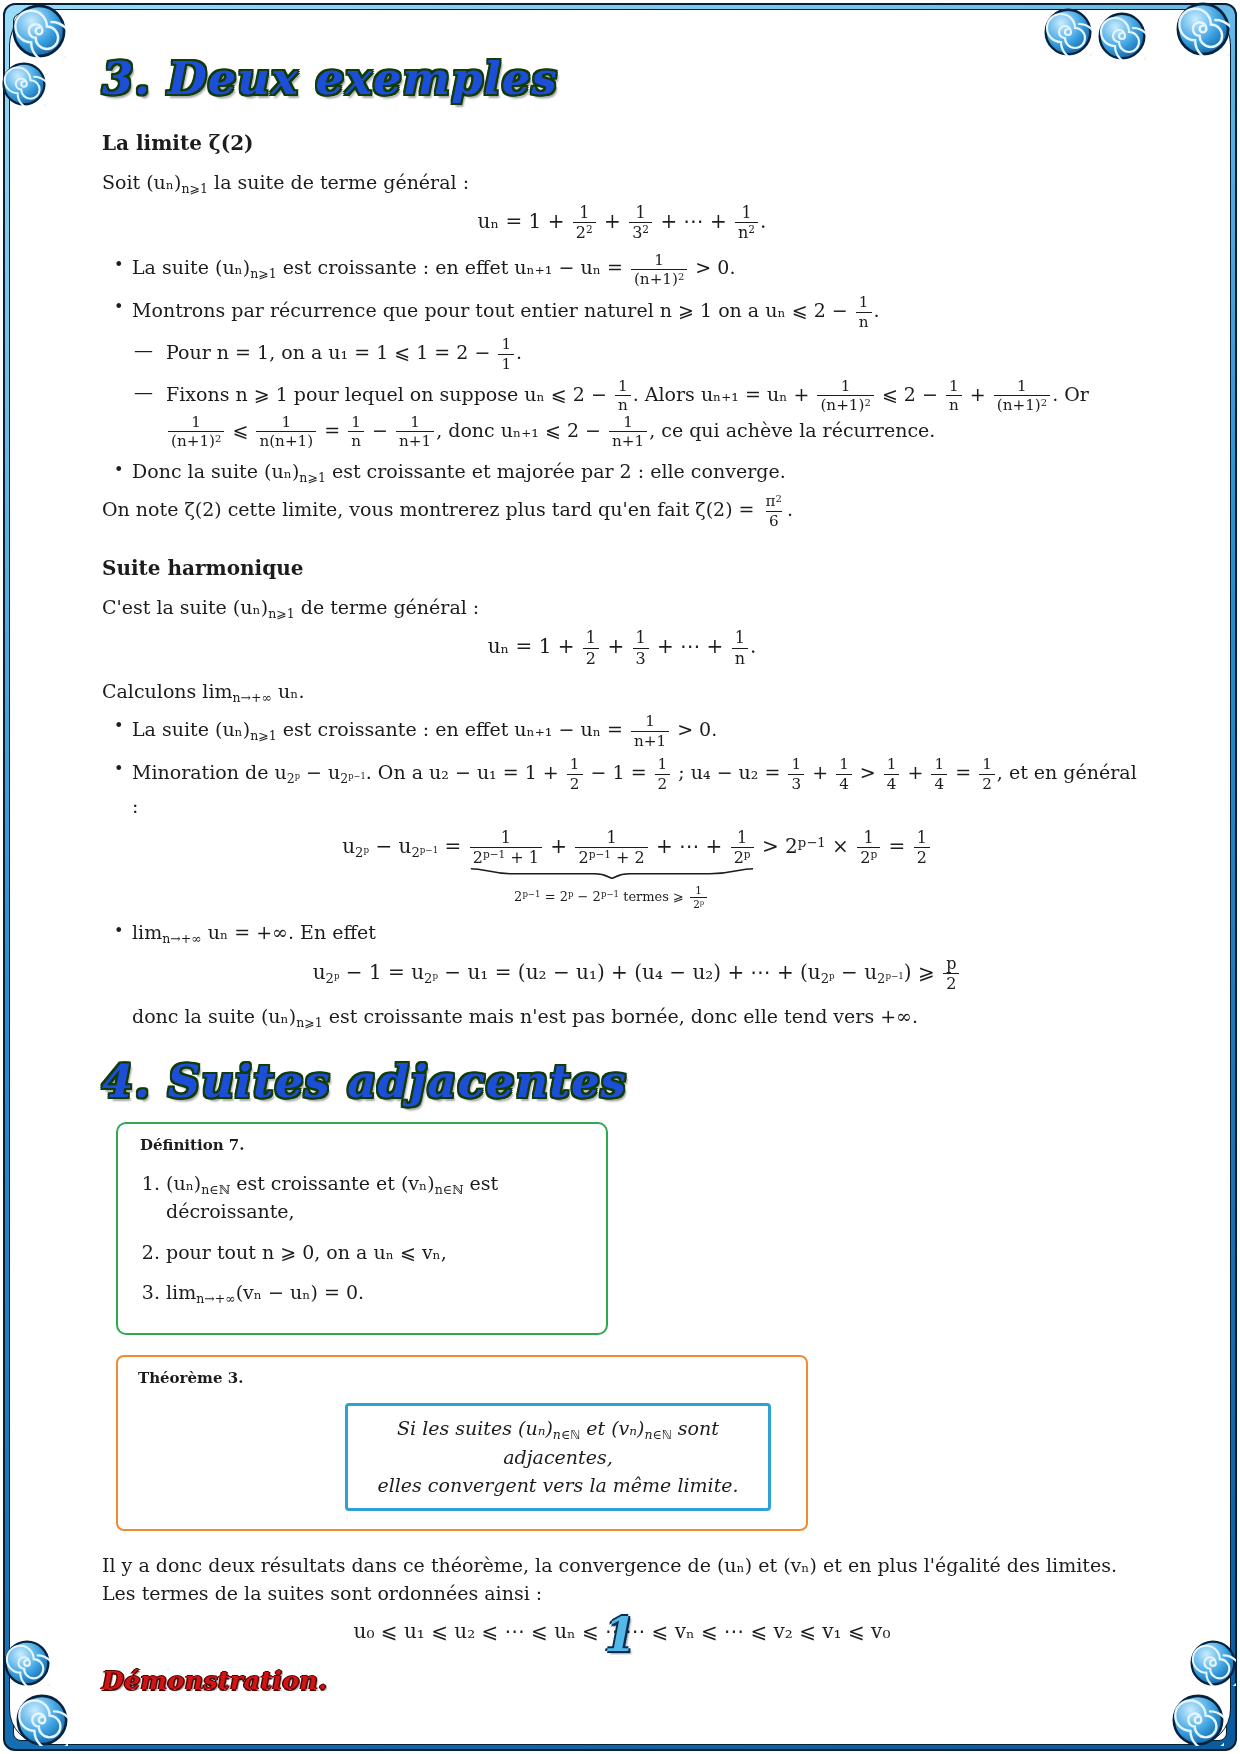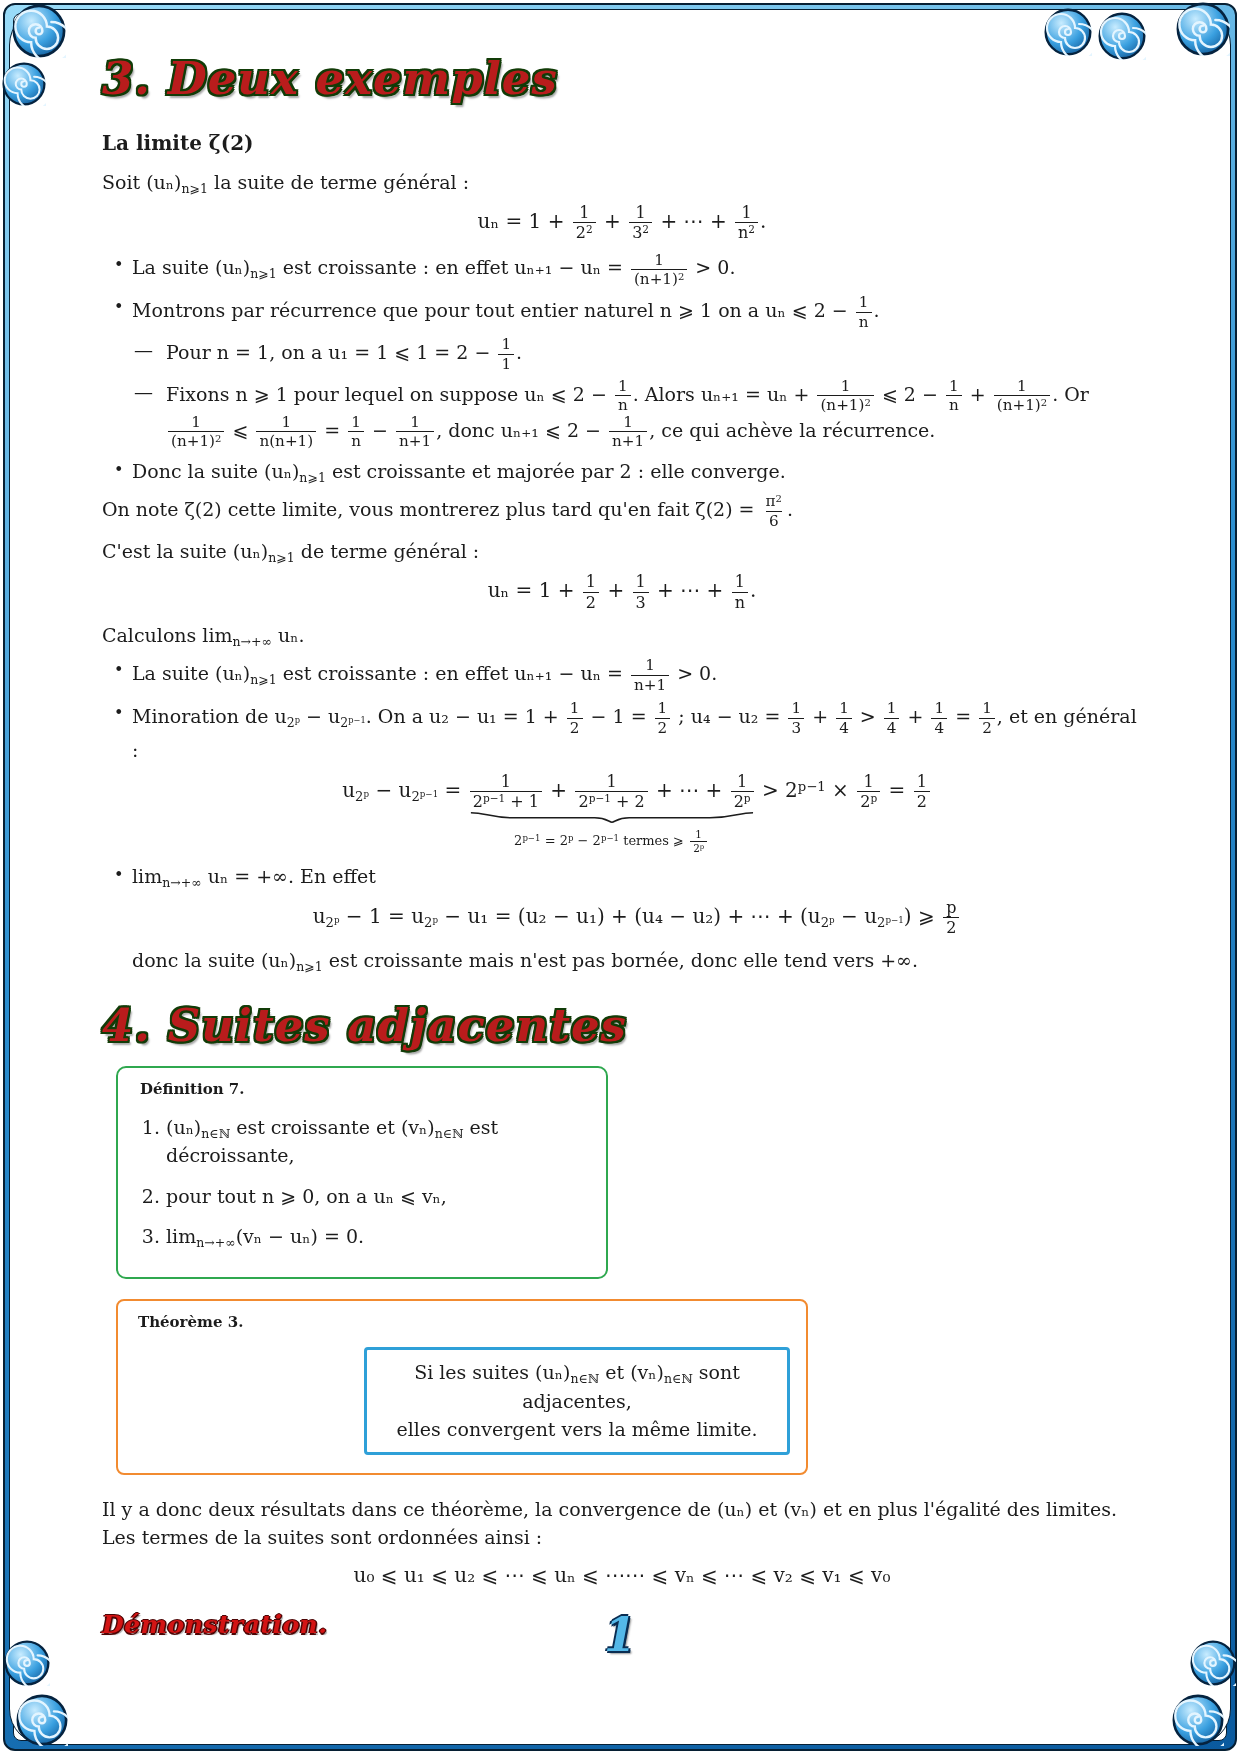--- a/index.html
+++ b/index.html
@@ -17,21 +17,21 @@
   .main-band{position:absolute;left:46px;right:46px;top:26px;bottom:64px;border-radius:44px;
     border:2px solid #061f33;background:linear-gradient(180deg,#9adcf9,#2a8ed0 45%,#0a5a9e);}
   .main-white{position:absolute;inset:9px;background:#fff;border:1.5px solid #061f33;border-radius:36px;}
   .spiral{position:absolute;z-index:6;}
 
   
   .content{position:absolute;left:102px;right:98px;top:54px;z-index:4;font-size:19px;line-height:1.5;}
 
   .fancy{font-style:italic;font-weight:bold;font-family:"DejaVu Serif",serif;}
   .title-green{
-    font-size:45px;line-height:1.1;margin:0 0 16px 0;color:#b91c1c;letter-spacing:1px;
+    font-size:45px;line-height:1.1;margin:0 0 16px 0;color:#1d4ed8;letter-spacing:1px;
     text-shadow:2px 0 0 #123c08,-2px 0 0 #123c08,0 2px 0 #123c08,0 -2px 0 #123c08,
       2px 2px 0 #123c08,-2px 2px 0 #123c08,2px -2px 0 #123c08,-2px -2px 0 #123c08,3px 4px 2px rgba(0,0,0,.35);
   }
   .subhead{font-weight:bold;font-size:20px;margin:24px 0 10px 0;}
   p{margin:8px 0;}
   .display{display:block;text-align:center;font-size:20px;margin:8px 0 10px 0;}
 
   sup{font-size:66%;line-height:0;vertical-align:0.45em;}
   sub{font-size:66%;line-height:0;vertical-align:-0.32em;}
   .frac{display:inline-flex;flex-direction:column;align-items:center;vertical-align:middle;
@@ -55,21 +55,21 @@
   .def-box{width:452px;border:2.5px solid #2fa84f;border-radius:10px;
     padding:8px 18px 14px 18px;margin:14px 0 20px 14px;}
   .box-title{font-weight:bold;font-size:15px;margin:2px 0 6px 4px;}
   .def-box ol{margin:10px 0 2px 0;padding:0 0 0 30px;}
   .def-box ol li{margin:12px 0;}
   .hl-adj{color:#f08c1e;font-weight:bold;font-style:italic;}
 
   .thm-box{width:656px;border:2.5px solid #f28b30;border-radius:8px;
     padding:8px 16px 16px 16px;margin:6px 0 20px 14px;}
   .statement{width:392px;border:3px solid #2fa0d8;border-radius:4px;
-    padding:8px 14px;margin:14px 0 2px auto;text-align:center;line-height:1.5;}
+    padding:8px 14px;margin:14px 19px 2px auto;font-style:italic;text-align:center;line-height:1.5;}
 
   .demo-title{
     font-size:25px;color:#d31414;margin:16px 0 8px 0;letter-spacing:0.5px;
     text-shadow:1.5px 0 0 #4d0505,-1.5px 0 0 #4d0505,0 1.5px 0 #4d0505,0 -1.5px 0 #4d0505,2px 2px 1px rgba(0,0,0,.35);
   }
 
   .page-number{
     position:absolute;left:0;right:0;bottom:92px;text-align:center;z-index:5;
     font-size:46px;color:#54b8e8;font-style:italic;font-weight:bold;font-family:"DejaVu Serif",serif;
     text-shadow:2px 0 0 #0a2d52,-2px 0 0 #0a2d52,0 2px 0 #0a2d52,0 -2px 0 #0a2d52,2px 2px 0 #0a2d52,3px 3px 2px rgba(0,0,0,.4);
@@ -190,20 +190,21 @@
         </ul>
       </li>
       <li><span>Donc la suite (uₙ)<sub>n⩾1</sub> est croissante et majorée par 2 : elle converge.</span></li>
     </ul>
 
     <p>On note ζ(2) cette limite, vous montrerez plus tard qu'en fait ζ(2) = <span class="frac">
           <span class="num">π<sup>2</sup></span>
           <span class="den">6</span>
         </span>.</p>
 
+    <div class="subhead">Suite harmonique</div>
 
     <p>C'est la suite (uₙ)<sub>n⩾1</sub> de terme général :</p>
     <div class="display">uₙ = 1 + <span class="frac">
           <span class="num">1</span>
           <span class="den">2</span>
         </span> + <span class="frac">
           <span class="num">1</span>
           <span class="den">3</span>
         </span> + ⋯ + <span class="frac">
           <span class="num">1</span>

